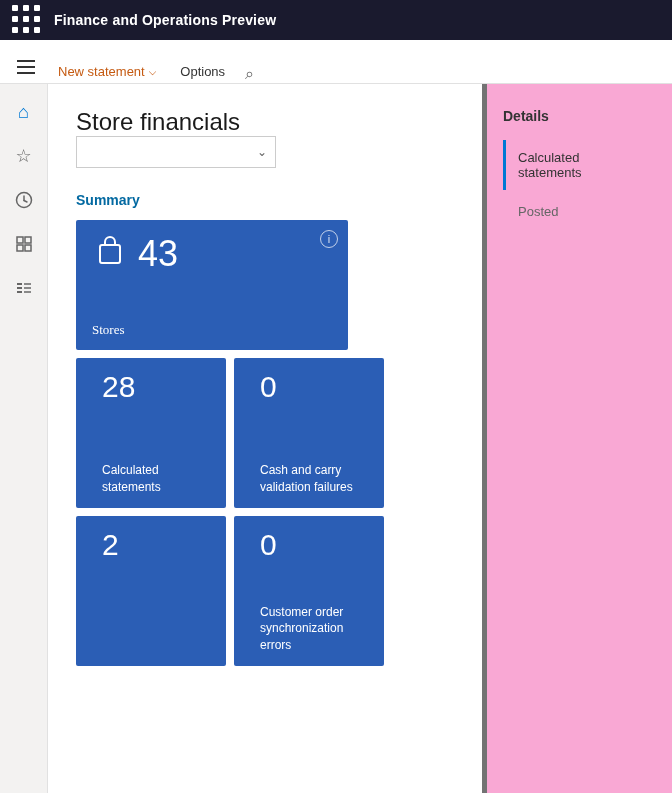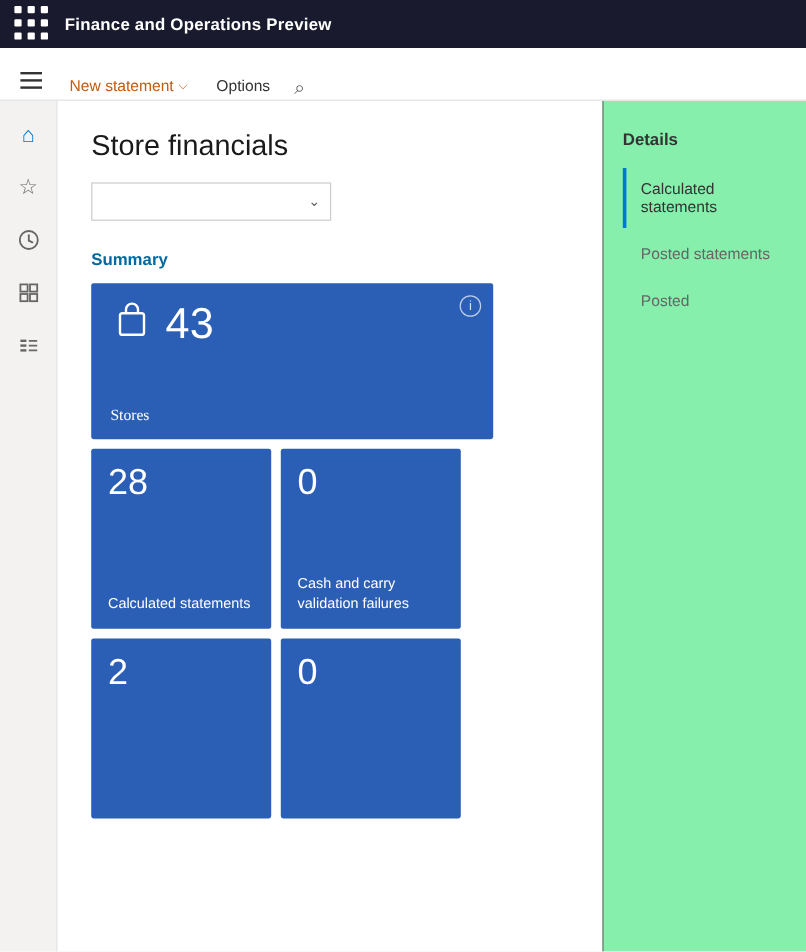--- a/index.html
+++ b/index.html
@@ -116,21 +116,20 @@
       flex: 1;
       padding: 24px 28px;
       overflow-y: auto;
       background: white;
     }
 
     .page-title {
       font-size: 24px;
       font-weight: 300;
       color: #1a1a1a;
-      margin-bottom: 16px;
     }
 
     .store-dropdown {
       width: 200px;
       height: 32px;
       border: 1px solid #ccc;
       background: white;
       display: flex;
       align-items: center;
       justify-content: space-between;
@@ -144,21 +143,21 @@
       font-size: 14px;
       font-weight: 600;
       color: #0369a1;
       margin-bottom: 12px;
     }
 
     
     .tile-large {
       background: #2b5eb5;
       color: white;
-      width: 335px;
+      width: 272px;
       height: 130px;
       padding: 12px 16px;
       border-radius: 2px;
       position: relative;
       margin-bottom: 8px;
       cursor: pointer;
     }
     .tile-large-top {
       display: flex;
       align-items: center;
@@ -194,44 +193,44 @@
 
     .tiles-grid {
       display: grid;
       grid-template-columns: 150px 150px;
       gap: 8px;
       margin-bottom: 8px;
     }
     .tile-small {
       background: #2b5eb5;
       color: white;
-      padding: 12px 14px;
+      padding: 12px 26px;
       border-radius: 2px;
       min-height: 150px;
       cursor: pointer;
       display: flex;
       flex-direction: column;
       justify-content: space-between;
     }
     .tile-small .ts-number {
       font-size: 30px;
       font-weight: 300;
     }
     .tile-small .ts-label {
       font-size: 12px;
       line-height: 1.4;
       margin-top: 0;
     }
 
     
     .details-panel {
-      width: 170px;
+      width: 190px;
       padding: 24px 16px;
-      background: #86efac;
-      border-left: 1px solid #737373;
+      background: #f9a8d4;
+      border-left: 5px solid #737373;
     }
     .details-title {
       font-size: 14px;
       font-weight: 600;
       color: #333;
       margin-bottom: 16px;
     }
     .detail-item {
       padding: 10px 12px;
       font-size: 13px;
@@ -341,29 +340,27 @@
       </div>
       <div class="tile-small">
         <span class="ts-number">0</span>
         <span class="ts-label">Cash and carry validation failures</span>
       </div>
       <div class="tile-small">
         <span class="ts-number">2</span>
       </div>
       <div class="tile-small">
         <span class="ts-number">0</span>
+        <span class="ts-label">Customer order synchronization errors</span>
       </div>
     </div>
   </div>
 
   <div class="details-panel">
     <div class="details-title">Details</div>
     <div class="detail-item active">
       <span>Calculated statements</span>
     </div>
     <div class="detail-item">
-      <span>Posted statements</span>
-    </div>
-    <div class="detail-item">
       <span>Posted</span>
     </div>
   </div>
 </div>
 
 </body></html>

